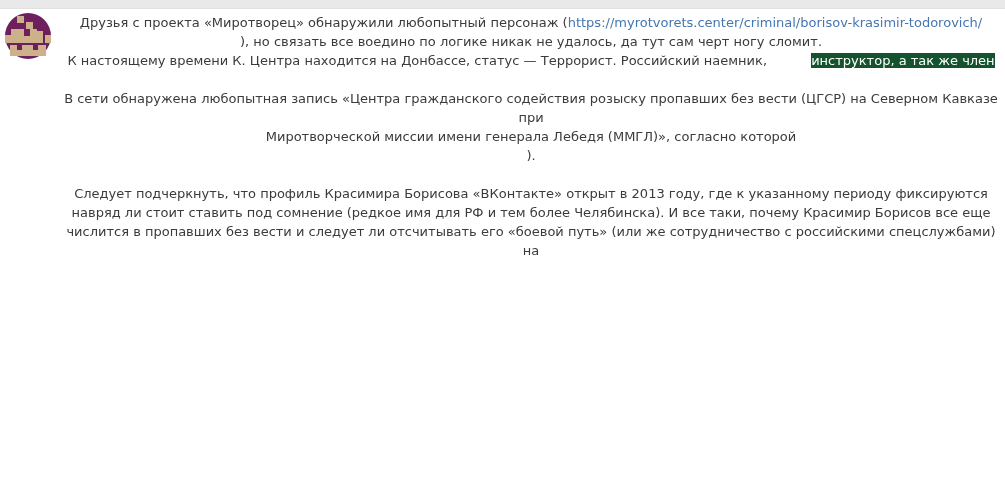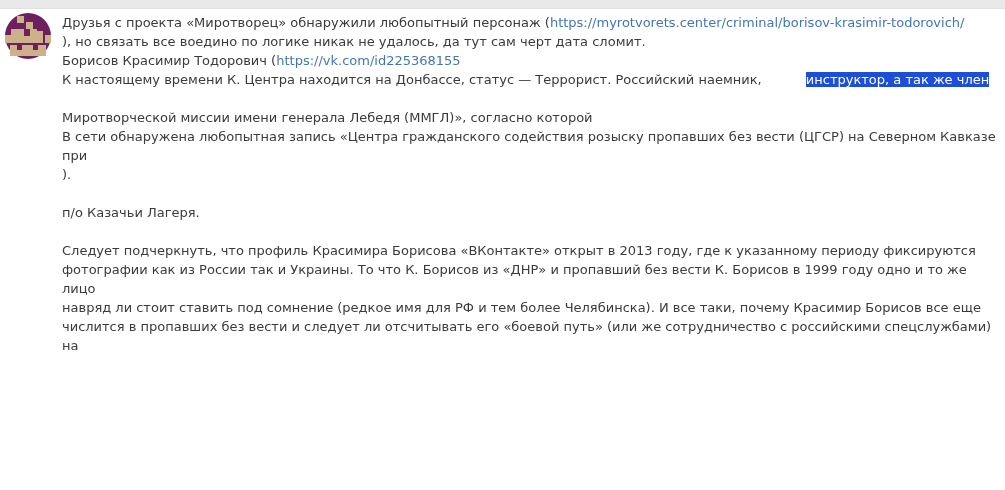--- a/index.html
+++ b/index.html
@@ -32,30 +32,30 @@
     cursor: pointer;
   }
   .post-content {
     margin-left: 11px;
     width: 940px;
     font-size: 13px;
     line-height: 19px;
     color: #3b3b3b;
     padding-top: 1px;
   }
-  .para { margin: 0 0 19px 0; }
+  .para { margin: 0 0 19px 0; text-align: center; }
   .para:last-child { margin-bottom: 0; }
   .line { min-height: 19px; }
   a.post-link {
     color: #4476b2;
     text-decoration: none;
     cursor: pointer;
   }
   .hl {
-    background: #1d4ed8;
+    background: #14532d;
     color: #ffffff;
     margin-left: 40px;
   }
 </style>
 </head>
 <body>
 
 <div class="page">
   <div class="topbar"></div>
 
@@ -80,33 +80,30 @@
           <rect x="19" y="18" width="5" height="5"></rect>
           <rect x="12" y="32" width="5" height="5"></rect>
           <rect x="28" y="32" width="5" height="5"></rect>
         </g>
       </svg>
     </div>
 
     <div class="post-content">
         <div class="para">
           <div class="line"><span>Друзья с проекта «Миротворец» обнаружили любопытный персонаж (</span><a class="post-link" href="#">https://myrotvorets.center/criminal/borisov-krasimir-todorovich/</a></div>
-          <div class="line"><span>), но связать все воедино по логике никак не удалось, да тут сам черт дата сломит.</span></div>
-          <div class="line"><span>Борисов Красимир Тодорович (</span><a class="post-link" href="#">https://vk.com/id225368155</a></div>
+          <div class="line"><span>), но связать все воедино по логике никак не удалось, да тут сам черт ногу сломит.</span></div>
           <div class="line"><span>К настоящему времени К. Центра находится на Донбассе, статус — Террорист. Российский наемник, </span><span class="hl">инструктор, а так же член</span></div>
         </div>
         <div class="para">
+          <div class="line"><span>В сети обнаружена любопытная запись «Центра гражданского содействия розыску пропавших без вести (ЦГСР) на Северном Кавказе при</span></div>
           <div class="line"><span>Миротворческой миссии имени генерала Лебедя (ММГЛ)», согласно которой</span></div>
-          <div class="line"><span>В сети обнаружена любопытная запись «Центра гражданского содействия розыску пропавших без вести (ЦГСР) на Северном Кавказе при</span></div>
           <div class="line"><span>).</span></div>
         </div>
         <div class="para">
-          <div class="line"><span>п/о Казачьи Лагеря.</span></div>
         </div>
         <div class="para">
           <div class="line"><span>Следует подчеркнуть, что профиль Красимира Борисова «ВКонтакте» открыт в 2013 году, где к указанному периоду фиксируются</span></div>
-          <div class="line"><span>фотографии как из России так и Украины. То что К. Борисов из «ДНР» и пропавший без вести К. Борисов в 1999 году одно и то же лицо</span></div>
           <div class="line"><span>навряд ли стоит ставить под сомнение (редкое имя для РФ и тем более Челябинска). И все таки, почему Красимир Борисов все еще</span></div>
           <div class="line"><span>числится в пропавших без вести и следует ли отсчитывать его «боевой путь» (или же сотрудничество с российскими спецслужбами) на</span></div>
         </div>
       </div>
   </div>
 </div>
 
 </body></html>

